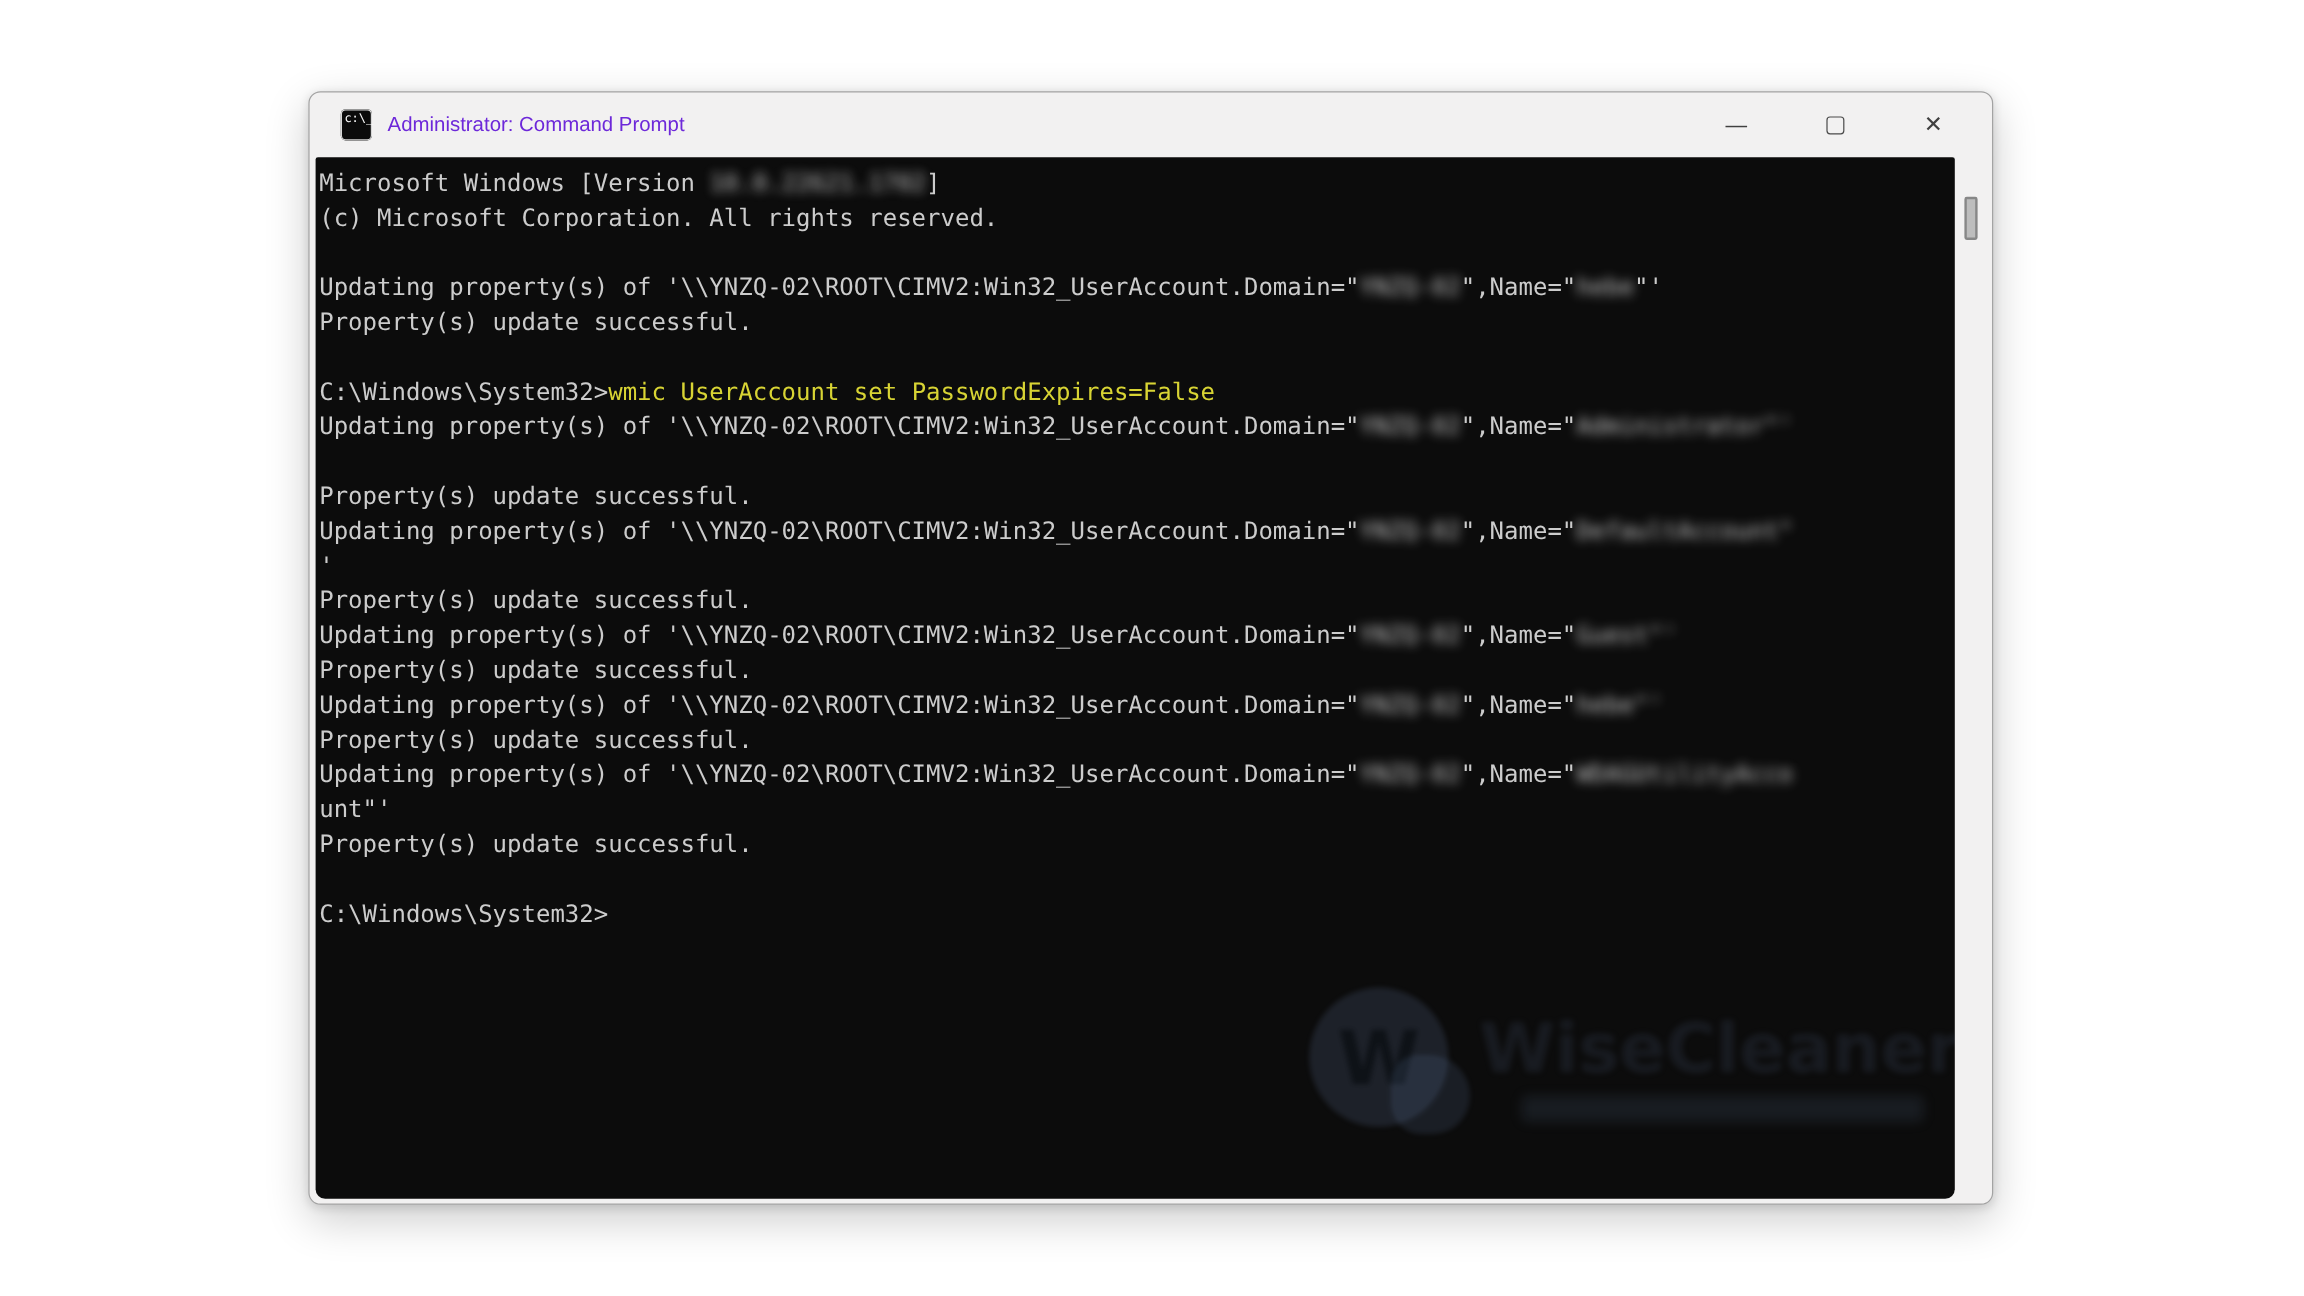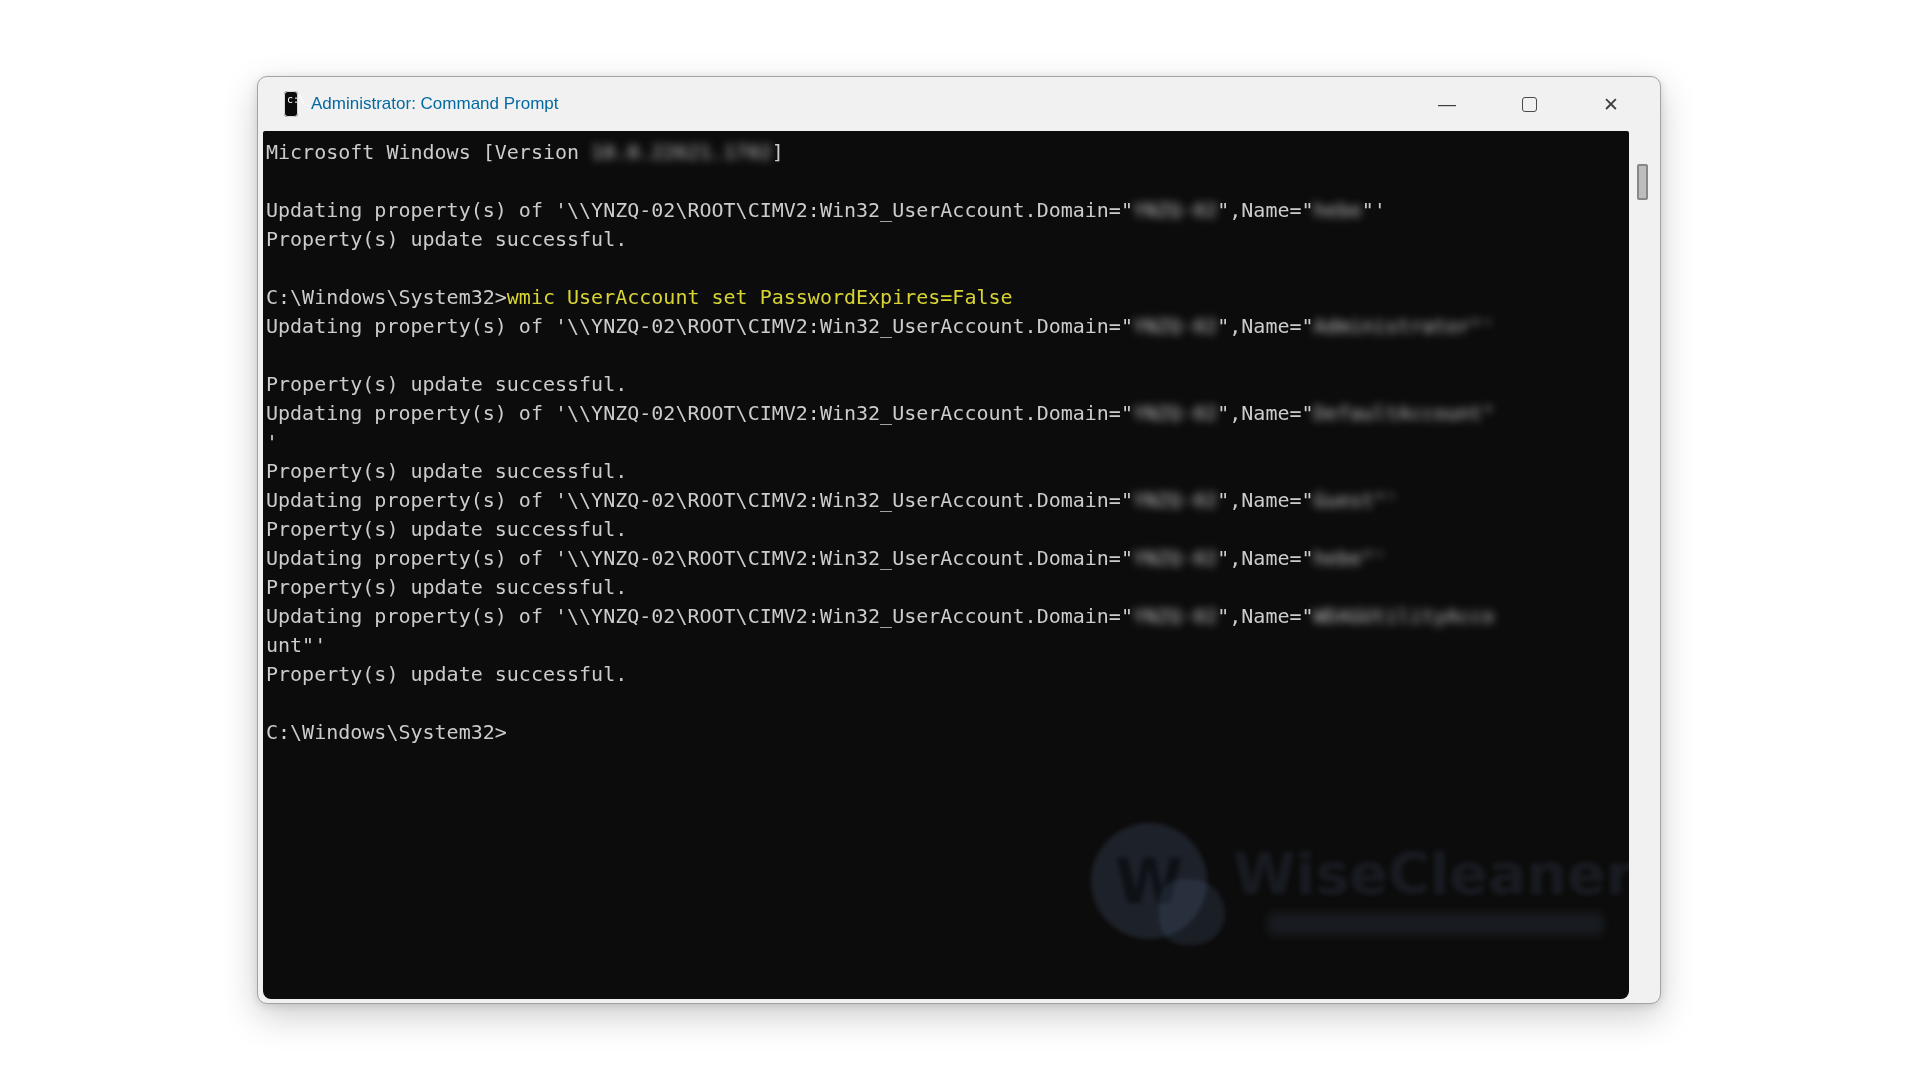--- a/index.html
+++ b/index.html
@@ -11,26 +11,26 @@
     position:absolute;left:257px;top:76px;width:1404px;height:928px;
     background:#f2f1f1;border:1px solid #a3a3a3;border-radius:10px;
     box-shadow:0 12px 36px rgba(0,0,0,0.20),0 2px 8px rgba(0,0,0,0.12);
     box-sizing:border-box;
   }
   .titlebar{
     position:relative;height:54px;display:flex;align-items:center;
     padding-left:26px;box-sizing:border-box;
   }
   .cmd-icon{
-    width:14px;height:26px;background:#0b0b0b;border-radius:4px;
+    width:26px;height:26px;background:#0b0b0b;border-radius:4px;
     color:#fff;font-family:"DejaVu Sans Mono",monospace;font-size:10px;
     line-height:11px;padding:3px 0 0 3px;box-sizing:border-box;
     box-shadow:0 0 0 1px #d8d8d8 inset;flex:0 0 auto;
   }
-  .title-text{margin-left:13px;font-size:17px;color:#0369a1;white-space:nowrap;}
+  .title-text{margin-left:13px;font-size:17px;color:#6d28d9;white-space:nowrap;}
   .controls{position:absolute;right:8px;top:0;height:54px;display:flex;}
   .ctrl{
     width:82px;height:100%;display:flex;align-items:center;justify-content:center;
     color:#404040;cursor:default;
   }
   .glyph-min{font-size:18px;line-height:1;}
   .box-max{width:13px;height:13px;border:1.5px solid #4a4a4a;border-radius:3px;}
   .glyph-close{font-size:19px;line-height:1;}
   .console-wrap{
     position:absolute;left:5px;top:54px;width:1366px;height:868px;
@@ -99,20 +99,21 @@
   </div>
 
   <div class="console-wrap">
     <div class="wm-wise">
       <div class="wise-badge">W</div>
       <div class="wise-text">WiseCleaner</div>
       <div class="wise-tagline"></div>
     </div>
     <div class="console">
         <div class="line"><span class="seg">Microsoft Windows [Version </span><span class="seg blur">10.0.22621.1702</span><span class="seg">]</span></div>
+        <div class="line"><span class="seg">(c) Microsoft Corporation. All rights reserved.</span></div>
         <div class="line">&nbsp;</div>
         <div class="line"><span class="seg">Updating property(s) of '\\YNZQ-02\ROOT\CIMV2:Win32_UserAccount.Domain="</span><span class="seg blur">YNZQ-02</span><span class="seg">",Name="</span><span class="seg blur">hebe</span><span class="seg">"'</span></div>
         <div class="line"><span class="seg">Property(s) update successful.</span></div>
         <div class="line">&nbsp;</div>
         <div class="line"><span class="seg">C:\Windows\System32&gt;</span><span class="seg yellow">wmic UserAccount set PasswordExpires=False</span></div>
         <div class="line"><span class="seg">Updating property(s) of '\\YNZQ-02\ROOT\CIMV2:Win32_UserAccount.Domain="</span><span class="seg blur">YNZQ-02</span><span class="seg">",Name="</span><span class="seg blur">Administrator"'</span></div>
         <div class="line">&nbsp;</div>
         <div class="line"><span class="seg">Property(s) update successful.</span></div>
         <div class="line"><span class="seg">Updating property(s) of '\\YNZQ-02\ROOT\CIMV2:Win32_UserAccount.Domain="</span><span class="seg blur">YNZQ-02</span><span class="seg">",Name="</span><span class="seg blur">DefaultAccount"</span></div>
         <div class="line"><span class="seg">'</span></div>

